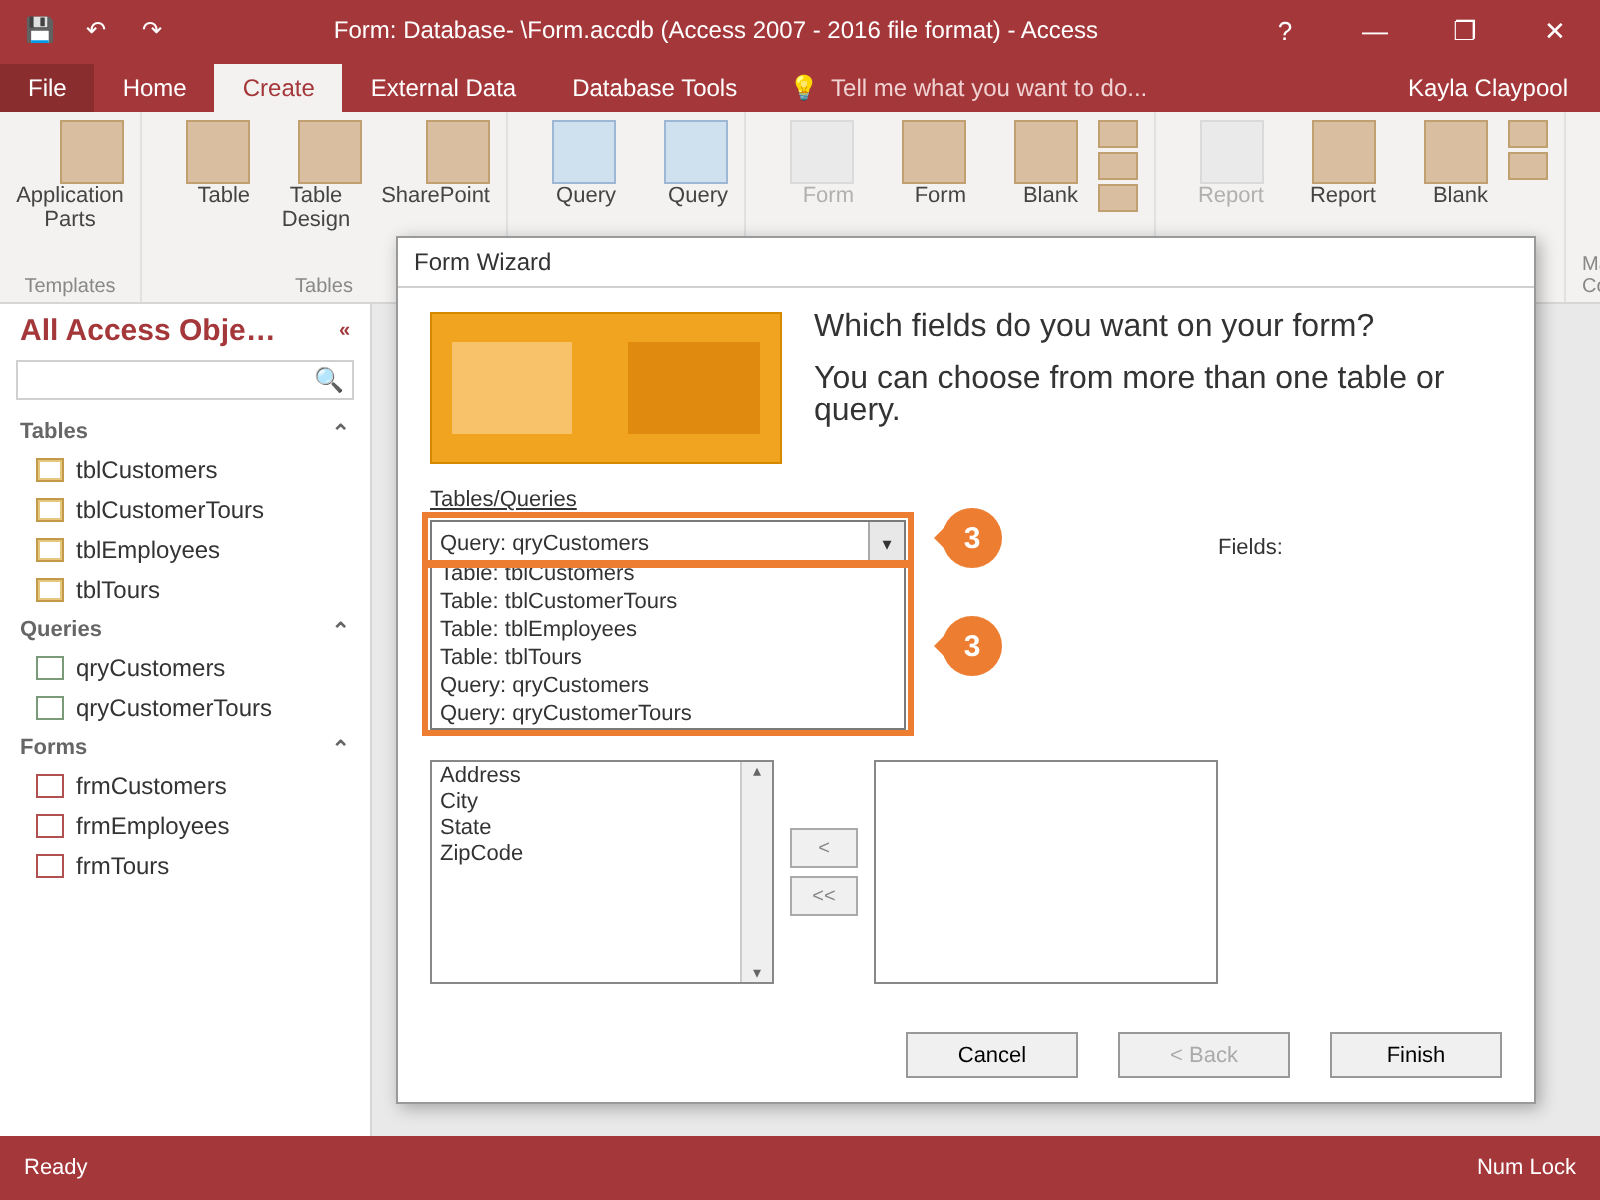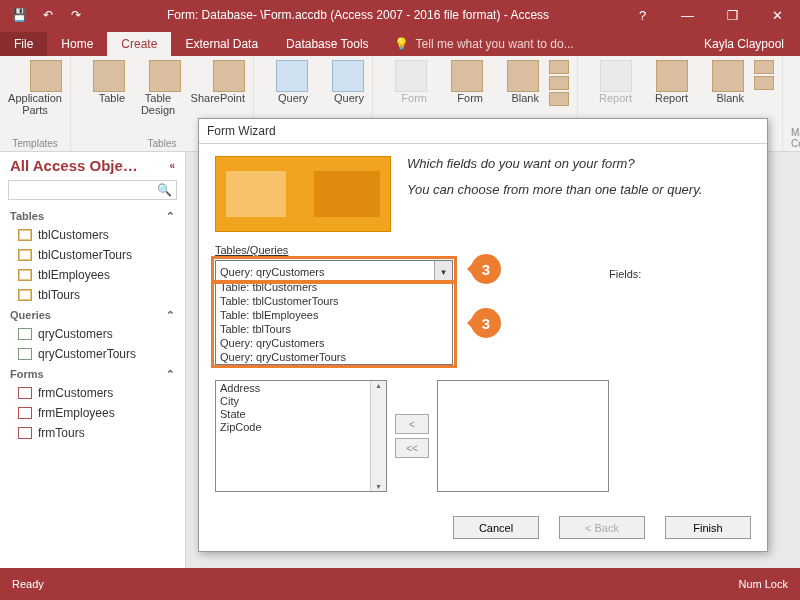--- a/index.html
+++ b/index.html
@@ -54,21 +54,21 @@
 .docarea{flex:1;background:#e9e9e9;position:relative;}
 
 
 .wizard{position:absolute;left:0;top:-34px;width:570px;height:434px;background:#fff;border:1px solid #9a9a9a;box-shadow:2px 2px 8px rgba(0,0,0,.3);margin-left:12px;}
 .wizard .whdr{background:#fff;border-bottom:1px solid #d0d0d0;padding:5px 8px;font-size:12px;color:#333;}
 .wizard .wbody{padding:12px 16px;font-size:11px;color:#333;}
 .wbanner{display:flex;gap:16px;align-items:flex-start;}
 .wbanner .wimg{width:176px;height:76px;background:#f0a420;border:1px solid #d68900;position:relative;}
 .wimg::before{content:"";position:absolute;left:10px;top:14px;width:60px;height:46px;background:#f7c26a;}
 .wimg::after{content:"";position:absolute;right:10px;top:14px;width:66px;height:46px;background:#e08a10;}
-.wbanner .wtxt{flex:1;font-size:13px;line-height:16px;font-style:italic;}
+.wbanner .wtxt{flex:1;font-size:16px;line-height:16px;}
 .wtxt p{margin-bottom:10px;}
 .sectlabel{font-size:11px;margin:12px 0 4px 0;text-decoration:underline;}
 .combo{position:relative;width:238px;height:24px;border:1px solid #7a7a7a;background:#fff;display:flex;align-items:center;}
 .combo .cval{flex:1;padding:0 4px;font-size:11px;}
 .combo .cbtn{width:18px;height:100%;background:#e8e8e8;border-left:1px solid #aaa;display:flex;align-items:center;justify-content:center;font-size:9px;}
 .dropdown{position:absolute;top:19px;left:-1px;width:238px;border:1px solid #7a7a7a;background:#fff;z-index:5;border-top:none;}
 .dropdown .ditem{padding:1px 4px;font-size:11px;}
 .combo-wrap{position:relative;}
 .highlight{position:absolute;border:3px solid #ed7d31;z-index:6;pointer-events:none;}
 .bubble{position:absolute;width:30px;height:30px;border-radius:50%;background:#ed7d31;color:#fff;font-weight:700;font-size:15px;display:flex;align-items:center;justify-content:center;z-index:7;}

